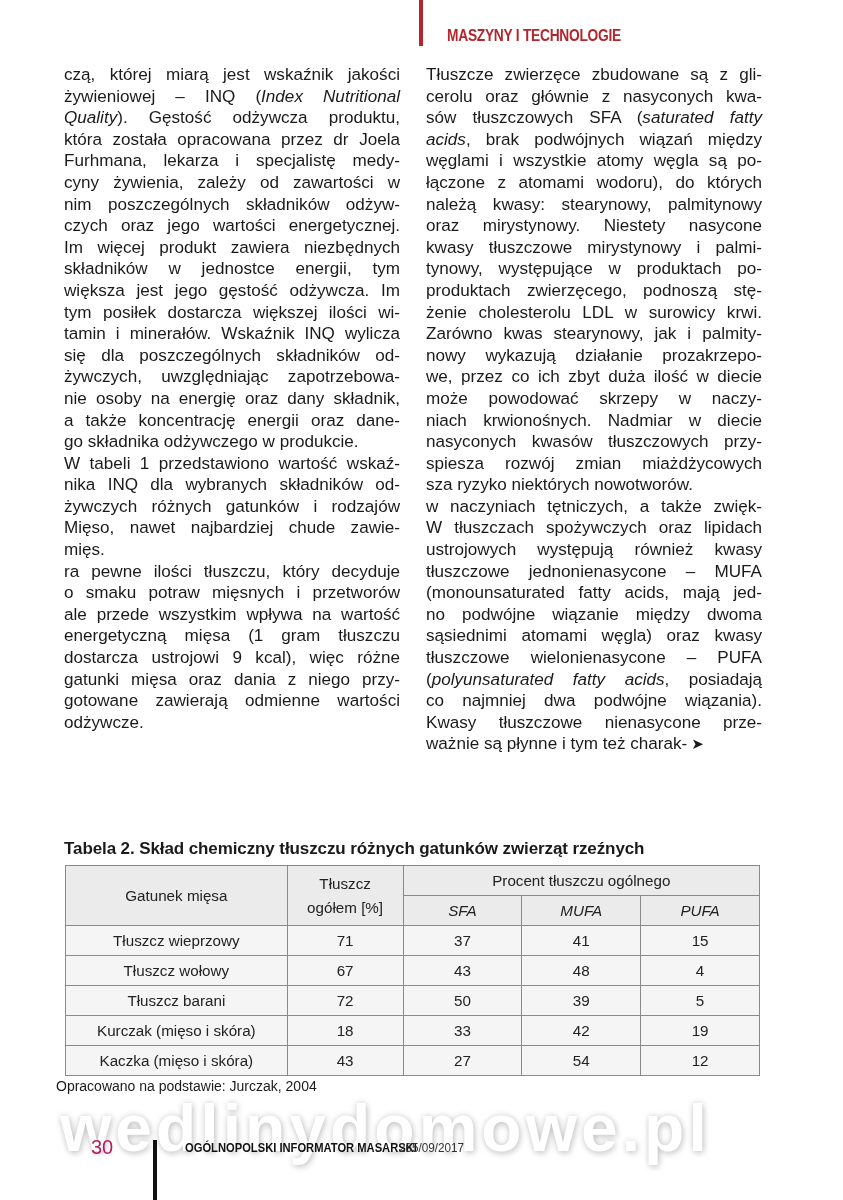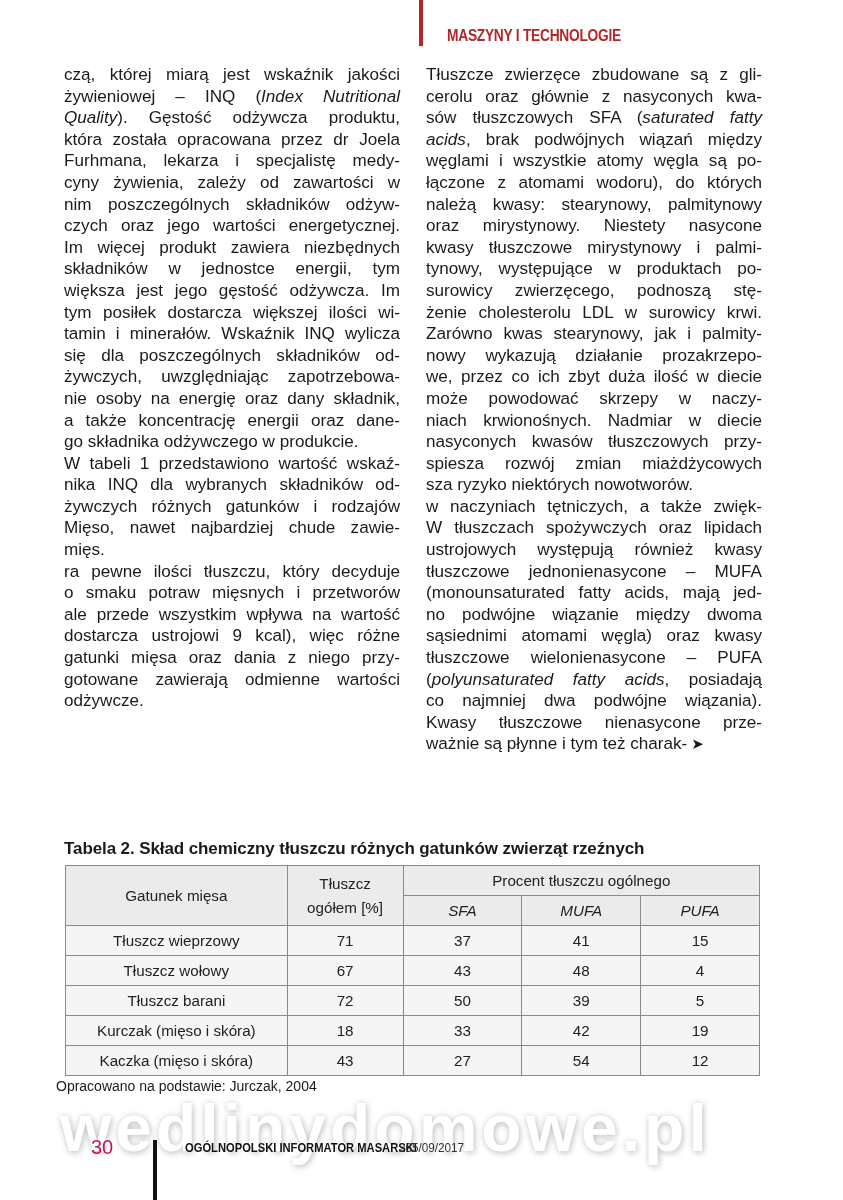--- a/index.html
+++ b/index.html
@@ -75,37 +75,38 @@
     <span class="ln">a także koncentrację energii oraz dane-</span>
     <span class="ln last">go składnika odżywczego w produkcie.</span>
     <span class="ln">W tabeli 1 przedstawiono wartość wskaź-</span>
     <span class="ln">nika INQ dla wybranych składników od-</span>
     <span class="ln">żywczych różnych gatunków i rodzajów</span>
     <span class="ln">Mięso, nawet najbardziej chude zawie-</span>
     <span class="ln last">mięs.</span>
     <span class="ln">ra pewne ilości tłuszczu, który decyduje</span>
     <span class="ln">o smaku potraw mięsnych i przetworów</span>
     <span class="ln">ale przede wszystkim wpływa na wartość</span>
+    <span class="ln">energetyczną mięsa (1 gram tłuszczu</span>
     <span class="ln">dostarcza ustrojowi 9 kcal), więc różne</span>
     <span class="ln">gatunki mięsa oraz dania z niego przy-</span>
     <span class="ln">gotowane zawierają odmienne wartości</span>
     <span class="ln last">odżywcze.</span>
   </div>
 <div class="col col-right" id="rightCol">
     <span class="ln">Tłuszcze zwierzęce zbudowane są z gli-</span>
     <span class="ln">cerolu oraz głównie z nasyconych kwa-</span>
     <span class="ln">sów tłuszczowych SFA (<em>saturated fatty</em></span>
     <span class="ln"><em>acids</em>, brak podwójnych wiązań między</span>
     <span class="ln">węglami i wszystkie atomy węgla są po-</span>
     <span class="ln">łączone z atomami wodoru), do których</span>
     <span class="ln">należą kwasy: stearynowy, palmitynowy</span>
     <span class="ln">oraz mirystynowy. Niestety nasycone</span>
     <span class="ln">kwasy tłuszczowe mirystynowy i palmi-</span>
     <span class="ln">tynowy, występujące w produktach po-</span>
-    <span class="ln">surowicy zwierzęcego, podnoszą stę-</span>
+    <span class="ln">produktach zwierzęcego, podnoszą stę-</span>
     <span class="ln">żenie cholesterolu LDL w surowicy krwi.</span>
     <span class="ln">Zarówno kwas stearynowy, jak i palmity-</span>
     <span class="ln">nowy wykazują działanie prozakrzepo-</span>
     <span class="ln">we, przez co ich zbyt duża ilość w diecie</span>
     <span class="ln">może powodować skrzepy w naczy-</span>
     <span class="ln">niach krwionośnych. Nadmiar w diecie</span>
     <span class="ln">nasyconych kwasów tłuszczowych przy-</span>
     <span class="ln">spiesza rozwój zmian miażdżycowych</span>
     <span class="ln last">sza ryzyko niektórych nowotworów.</span>
     <span class="ln">w naczyniach tętniczych, a także zwięk-</span>

